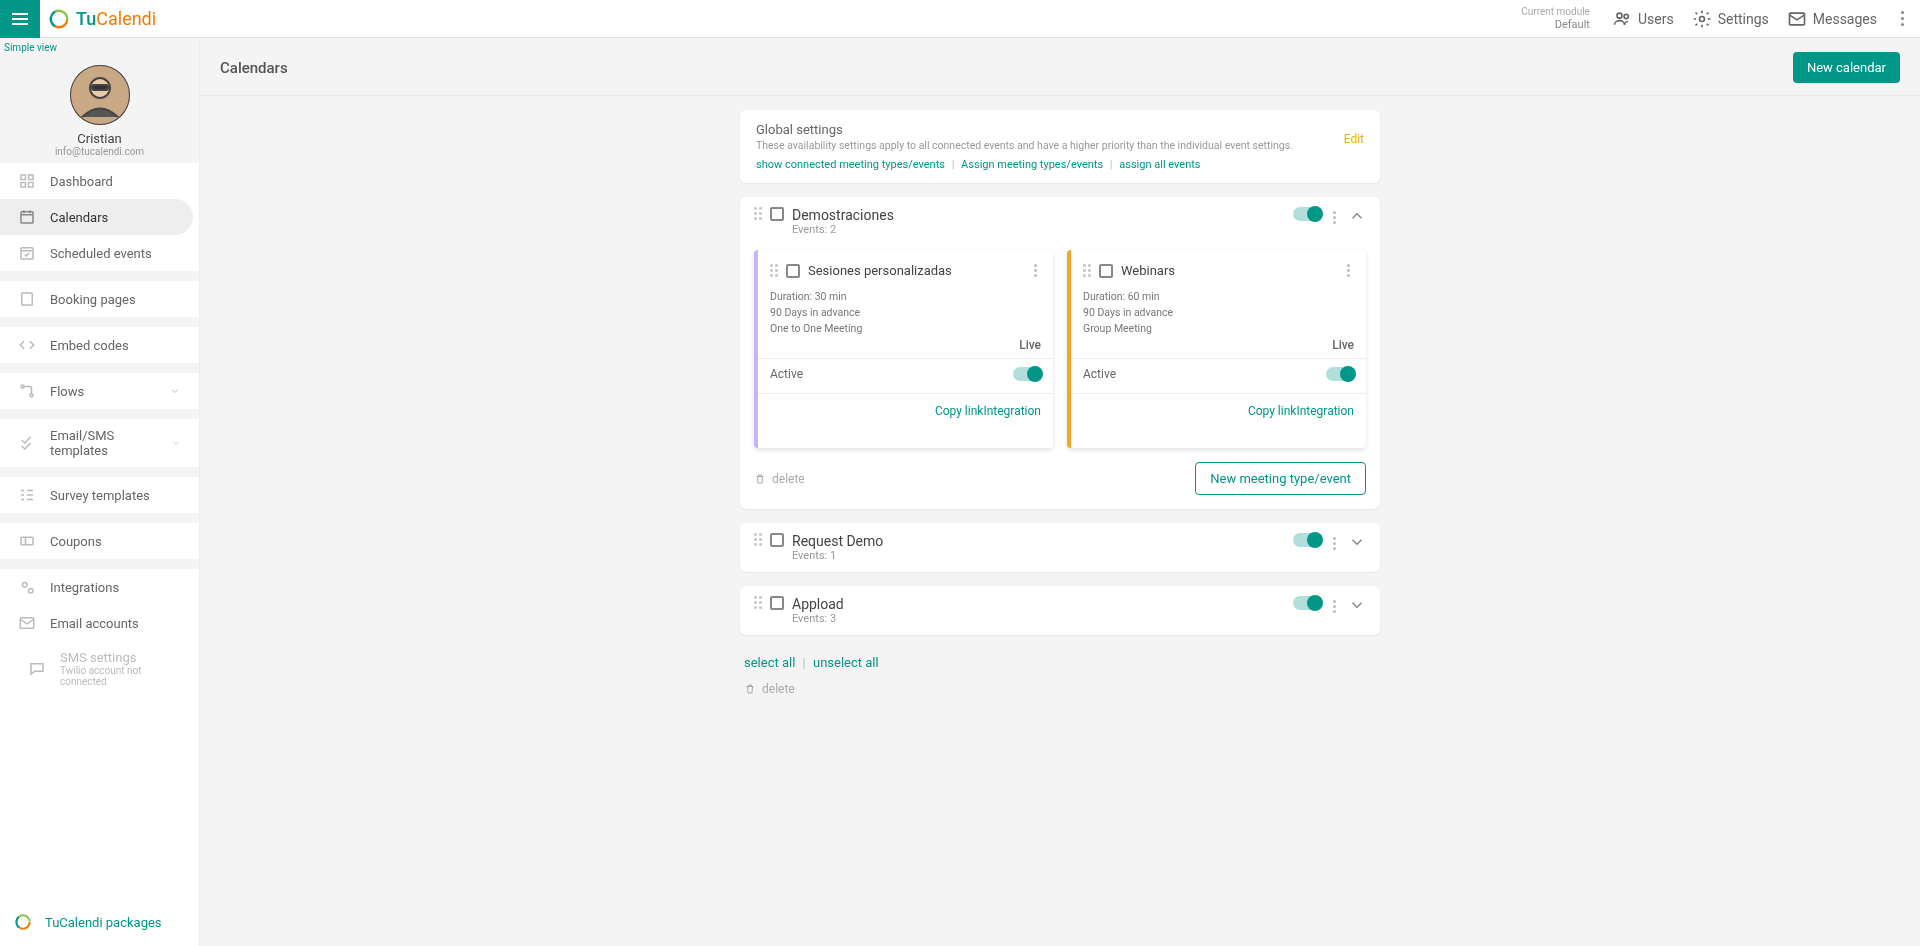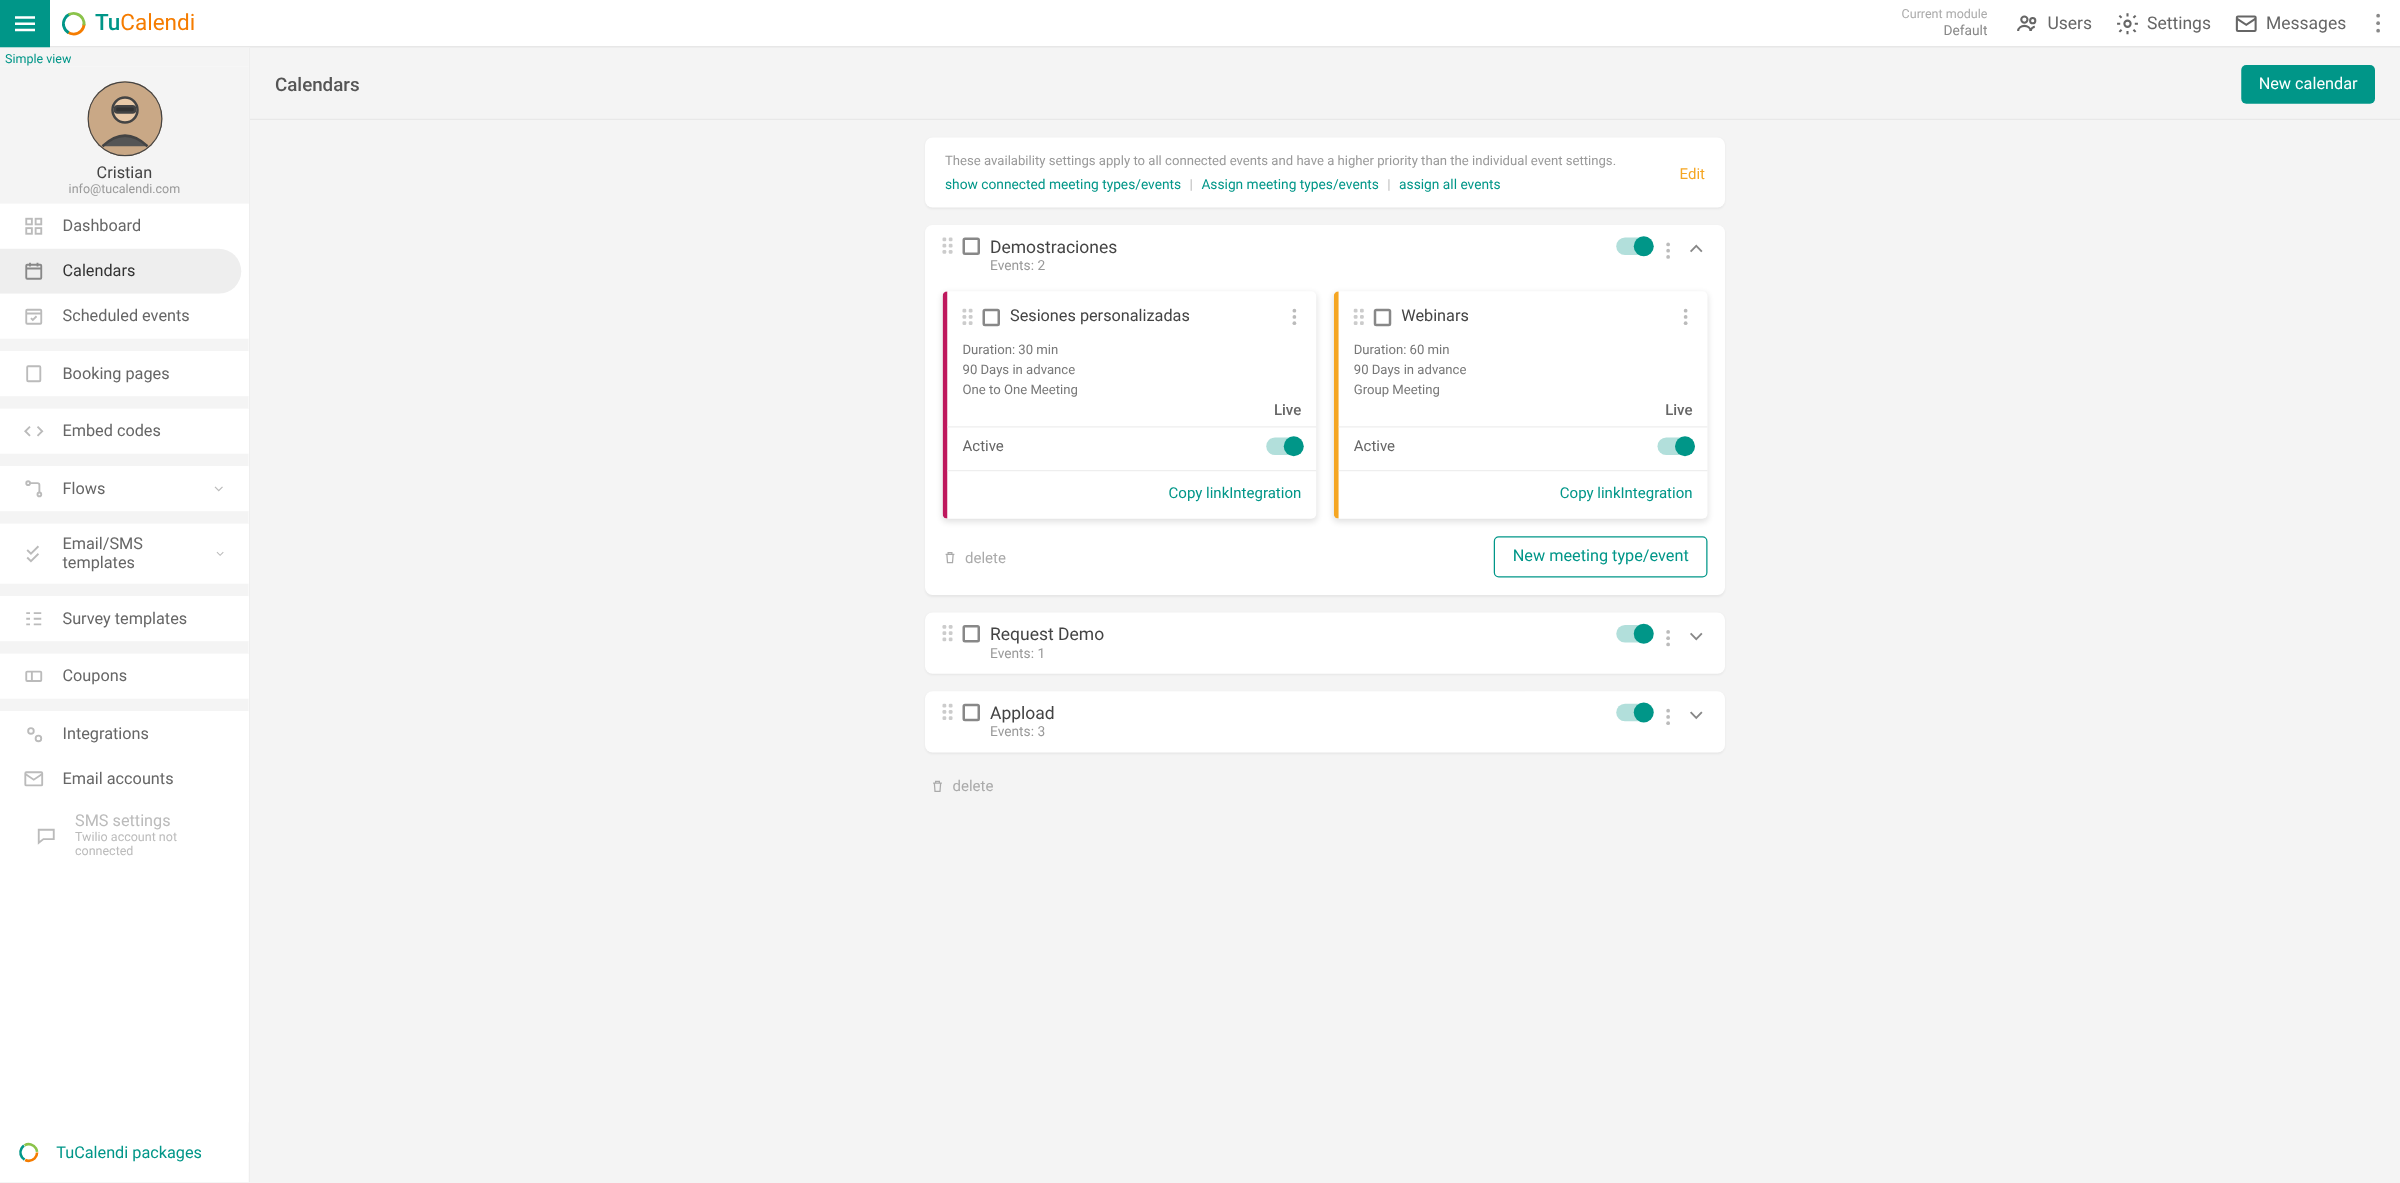--- a/index.html
+++ b/index.html
@@ -71,21 +71,21 @@
 .cal-title-wrap { flex: 1; }
 .cal-title { font-size: 14px; color: #444; }
 .cal-sub { font-size: 11px; color: #999; }
 .toggle { width: 28px; height: 14px; background: #b2dfdb; border-radius: 8px; position: relative; cursor: pointer; }
 .toggle::after { content: ''; position: absolute; width: 16px; height: 16px; background: #009688; border-radius: 50%; top: -1px; right: -2px; }
 .kebab { display: flex; flex-direction: column; gap: 2px; padding: 4px; cursor: pointer; }
 .kebab span { width: 3px; height: 3px; background: #bbb; border-radius: 50%; }
 .chev-icon { cursor: pointer; color: #888; }
 
 .events-row { display: flex; gap: 14px; margin-top: 14px; }
-.event-card { flex: 1; background: #fff; border-radius: 4px; box-shadow: 0 2px 5px rgba(0,0,0,0.12); border-left: 4px solid #be185d; padding: 10px 12px 0; position: relative; }
+.event-card { flex: 1; background: #fff; border-radius: 4px; box-shadow: 0 2px 5px rgba(0,0,0,0.12); border-left: 4px solid #c4b5fd; padding: 10px 12px 16px; position: relative; }
 .event-card.orange { border-left-color: #f5a623; }
 .event-header { display: flex; align-items: center; gap: 8px; margin-bottom: 8px; }
 .event-title { font-size: 13px; color: #444; flex: 1; }
 .event-meta { font-size: 10.5px; color: #777; line-height: 1.5; }
 .event-live { text-align: right; font-size: 12px; color: #666; font-weight: 500; margin-top: 2px; }
 .event-active-row { display: flex; align-items: center; justify-content: space-between; border-top: 1px solid #eee; margin: 6px -12px 0; padding: 8px 12px; font-size: 12px; color: #666; }
 .event-links { display: flex; justify-content: flex-end; border-top: 1px solid #eee; margin: 4px -12px; padding: 10px 12px; font-size: 12px; }
 .link-teal { color: #009688; cursor: pointer; }
 
 .cal-footer { display: flex; align-items: center; margin-top: 14px; padding-bottom: 4px; }
@@ -285,20 +285,21 @@
     <div class="main">
       <div class="page-header">
         <div class="page-title">Calendars</div>
         <button class="btn-primary">New calendar</button>
       </div>
 
       <div class="content">
 
         <div class="card gs-card">
           <div class="gs-left">
+            <div class="gs-title">Global settings</div>
             <div class="gs-desc">These availability settings apply to all connected events and have a higher priority than the individual event settings.</div>
             <div class="gs-links">
               <a>show connected meeting types/events</a>
               <span class="gs-divider">|</span>
               <a>Assign meeting types/events</a>
               <span class="gs-divider">|</span>
               <a>assign all events</a>
             </div>
           </div>
           <div class="gs-edit">Edit</div>
@@ -469,20 +470,25 @@
                 <span></span>
                 <span></span>
                 <span></span>
               </div>
             <svg class="chev-icon" width="18" height="18" viewBox="0 0 24 24">
                 <path d="M6 9l6 6 6-6"></path>
               </svg>
           </div>
         </div>
 
+        <div class="select-row">
+          <a>select all</a>
+          <span class="gs-divider">|</span>
+          <a>unselect all</a>
+        </div>
         <div class="bottom-delete">
           <svg width="12" height="12" viewBox="0 0 24 24">
               <path d="M5 7h14M9 7V4h6v3M7 7l1 13h8l1-13"></path>
             </svg>
           <span>delete</span>
         </div>
       </div>
     </div>
   </div>
 </div>

